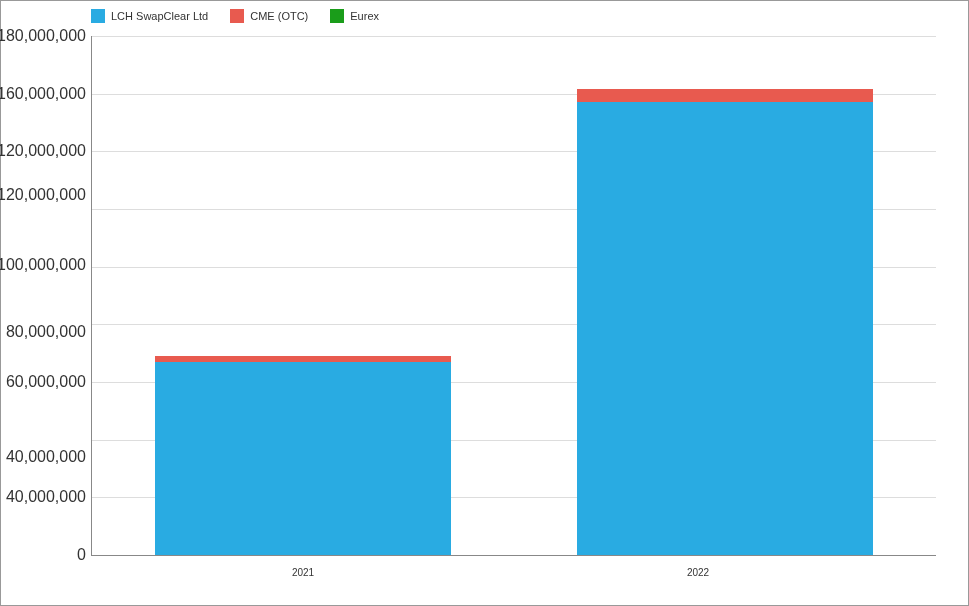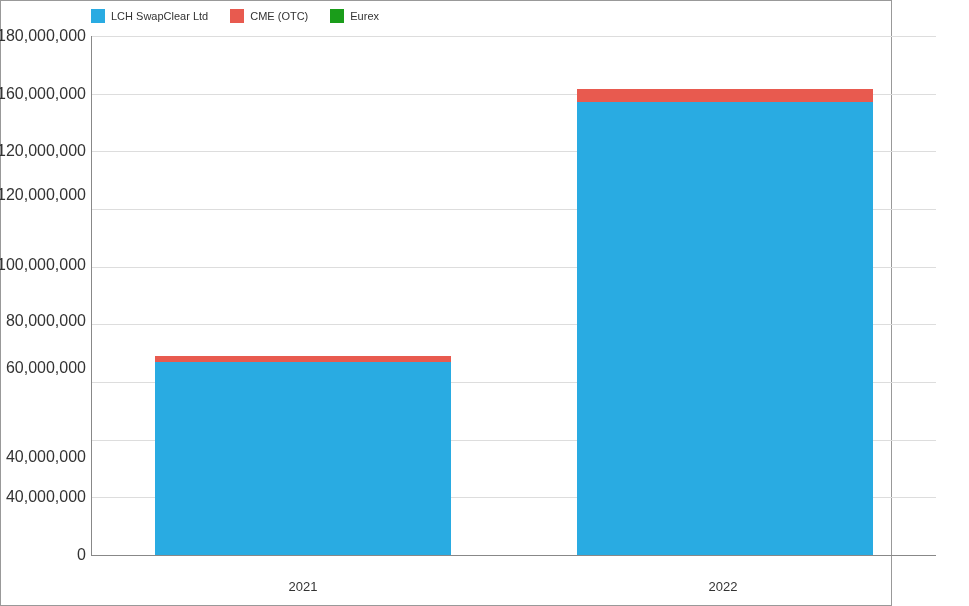--- a/index.html
+++ b/index.html
@@ -5,21 +5,21 @@
   html, body {
     margin: 0;
     padding: 0;
     background: #ffffff;
     font-family: Arial, Helvetica, sans-serif;
     font-size: 11px;
     color: #333;
   }
   .frame {
     position: relative;
-    width: 892px;
+    width: 969px;
     height: 606px;
     box-sizing: border-box;
     border: 1px solid #999;
     background: #fff;
   }
   .legend {
     position: absolute;
     top: 8px;
     left: 90px;
     display: flex;
@@ -58,23 +58,23 @@
     right: 100%;
     padding-right: 6px;
     transform: translateY(-50%);
     white-space: nowrap;
     font-size: 16px;
     color: #333;
   }
   .x-tick-label {
     position: absolute;
     top: 100%;
-    padding-top: 24px;
+    padding-top: 12px;
     transform: translateX(-50%);
-    font-size: 13px;
+    font-size: 10px;
     color: #333;
   }
   .bar-group {
     position: absolute;
     bottom: 0;
   }
   .bar-seg {
     position: absolute;
     left: 0;
     width: 100%;
@@ -101,38 +101,38 @@
   </div>
 
   <div class="plot" id="plot">
 
   <div class="y-tick-label" style="top: 519px;">0</div>
       <div class="grid-line" style="top: 461.333px;"></div>
       <div class="y-tick-label" style="top: 461.333px;">40,000,000</div>
       <div class="grid-line" style="top: 403.667px;"></div>
       <div class="y-tick-label" style="top: 421px;">40,000,000</div>
       <div class="grid-line" style="top: 346px;"></div>
-      <div class="y-tick-label" style="top: 332px;">60,000,000</div>
+      <div class="y-tick-label" style="top: 346px;">60,000,000</div>
       <div class="grid-line" style="top: 288.333px;"></div>
-      <div class="y-tick-label" style="top: 285px;">80,000,000</div>
+      <div class="y-tick-label" style="top: 296px;">80,000,000</div>
       <div class="grid-line" style="top: 230.667px;"></div>
       <div class="y-tick-label" style="top: 229px;">100,000,000</div>
       <div class="grid-line" style="top: 173px;"></div>
       <div class="y-tick-label" style="top: 159px;">120,000,000</div>
       <div class="grid-line" style="top: 115.333px;"></div>
       <div class="y-tick-label" style="top: 115.333px;">120,000,000</div>
       <div class="grid-line" style="top: 57.6667px;"></div>
       <div class="y-tick-label" style="top: 57.6667px; margin-left: 20px;">160,000,000</div>
       <div class="grid-line" style="top: 0px;"></div>
       <div class="y-tick-label" style="top: 0px;">180,000,000</div>
       <div class="x-tick-label" style="left: 211px;">2021</div>
       <div class="bar-group" style="left: 63.3px; width: 295.4px;">
         <div class="bar-seg" style="bottom: 0px; height: 193.183px; background: rgb(41, 171, 226);"></div>
         <div class="bar-seg" style="bottom: 193.183px; height: 5.76667px; background: rgb(232, 90, 79);"></div>
       </div>
-      <div class="x-tick-label" style="left: 631px;">2022</div>
+      <div class="x-tick-label" style="left: 606px;">2022</div>
       <div class="bar-group" style="left: 485.3px; width: 295.4px;">
         <div class="bar-seg" style="bottom: 0px; height: 452.683px; background: rgb(41, 171, 226);"></div>
         <div class="bar-seg" style="bottom: 452.683px; height: 12.975px; background: rgb(232, 90, 79);"></div>
       </div>
     </div>
 
 </div>
 
 </body></html>

